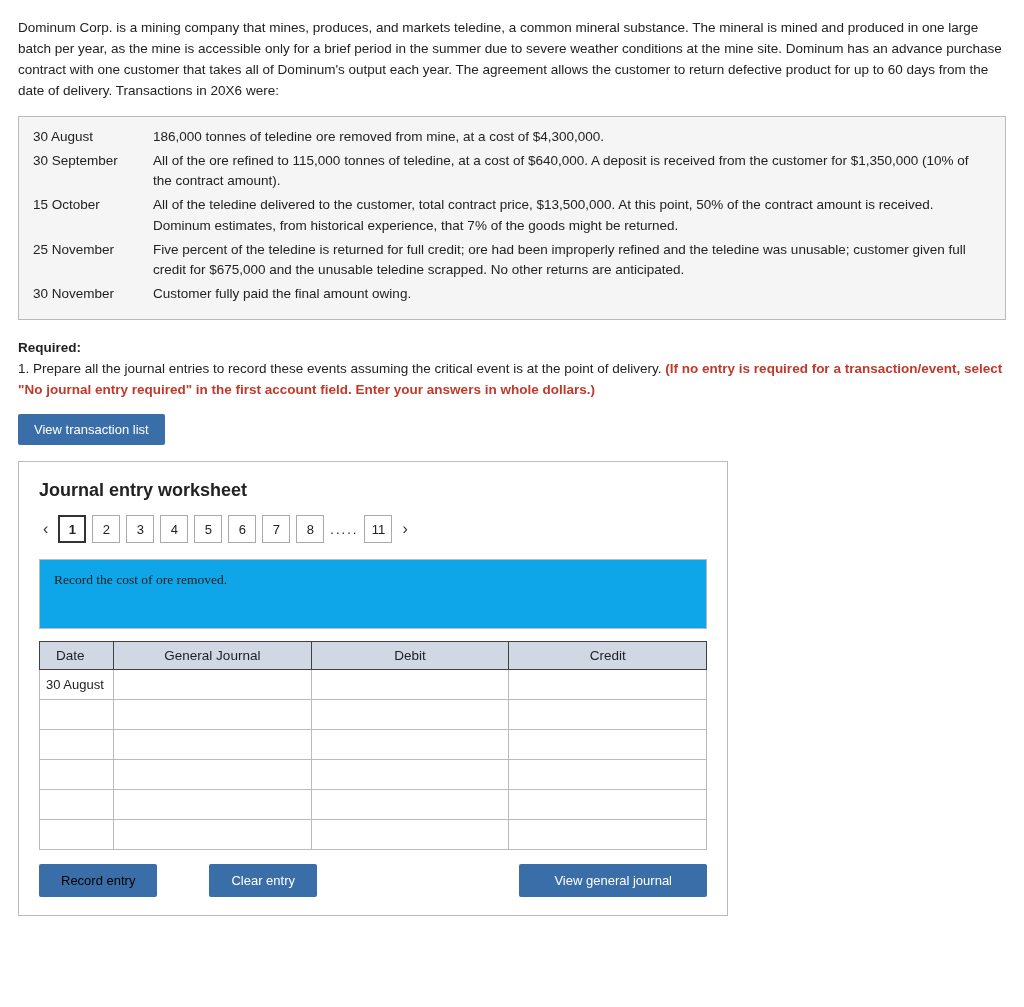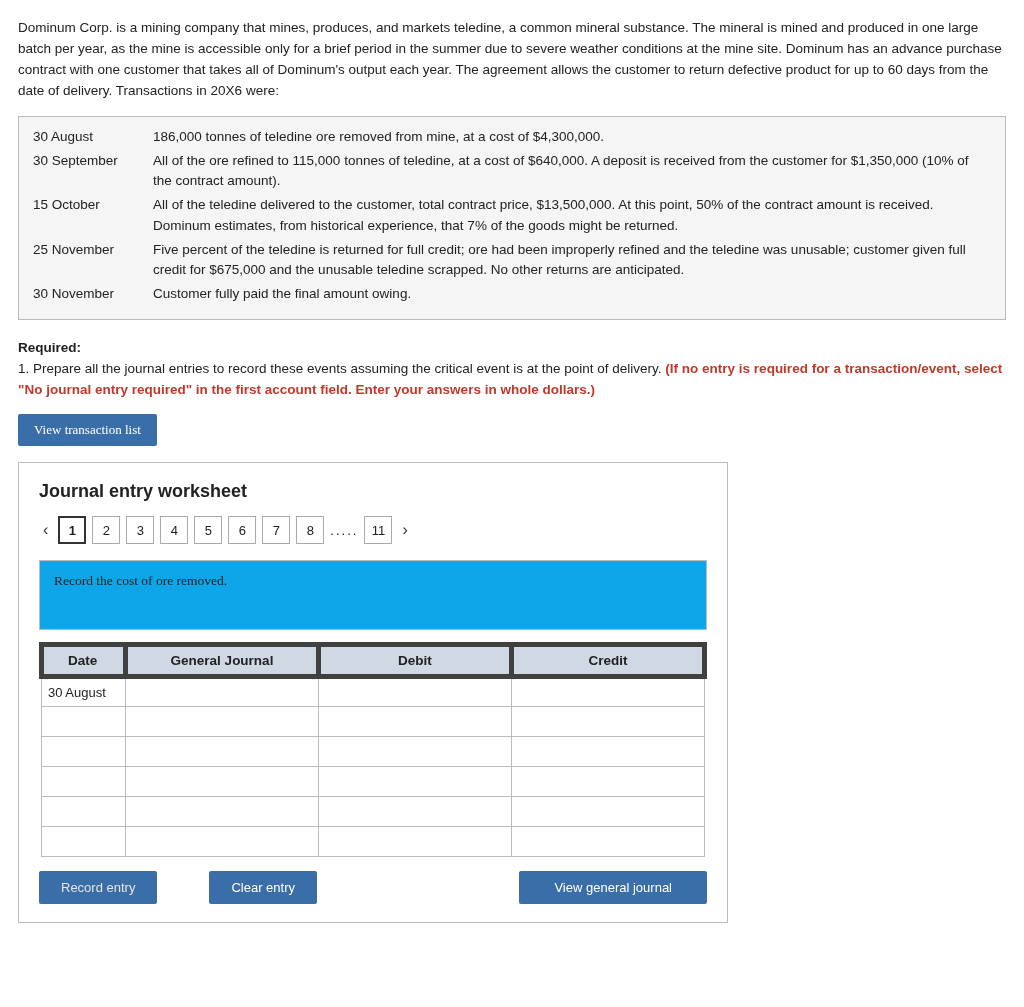--- a/index.html
+++ b/index.html
@@ -57,21 +57,20 @@
 
     .view-transaction-btn {
       background: #3a6ea8;
       color: #fff;
       border: none;
       padding: 8px 16px;
       font-size: 13px;
       cursor: pointer;
       border-radius: 2px;
       margin-bottom: 16px;
-      font-family: Liberation Serif, serif;
     }
 
     .worksheet-container {
       border: 1px solid #bbb;
       padding: 18px 20px 18px 20px;
       background: #fff;
       max-width: 710px;
     }
 
     .worksheet-title {
@@ -134,24 +133,24 @@
     .journal-table {
       width: 100%;
       border-collapse: collapse;
       font-size: 13.5px;
       margin-bottom: 14px;
     }
     .journal-table thead tr {
       background: #d0d8e4;
     }
     .journal-table thead th {
-      border: 5px solid #404040;
-      padding: 6px 24px;
+      border: 1px solid #404040;
+      padding: 6px 16px;
       text-align: left;
-      font-weight: bold;
+      font-weight: normal;
     }
     .journal-table thead th.center {
       text-align: center;
     }
     .journal-table tbody tr {
       height: 30px;
     }
     .journal-table tbody td {
       border: 1px solid #bbb;
       padding: 3px 6px;
@@ -171,21 +170,21 @@
     }
 
     .btn-row {
       display: flex;
       gap: 14px;
       align-items: center;
     }
 
     .btn-record {
       background: #3a6ea8;
-      color: #e5e5e5;
+      color: #000000;
       border: none;
       padding: 9px 22px;
       font-size: 13px;
       cursor: pointer;
       border-radius: 2px;
     }
     .btn-clear {
       background: #3a6ea8;
       color: #fff;
       border: none;

